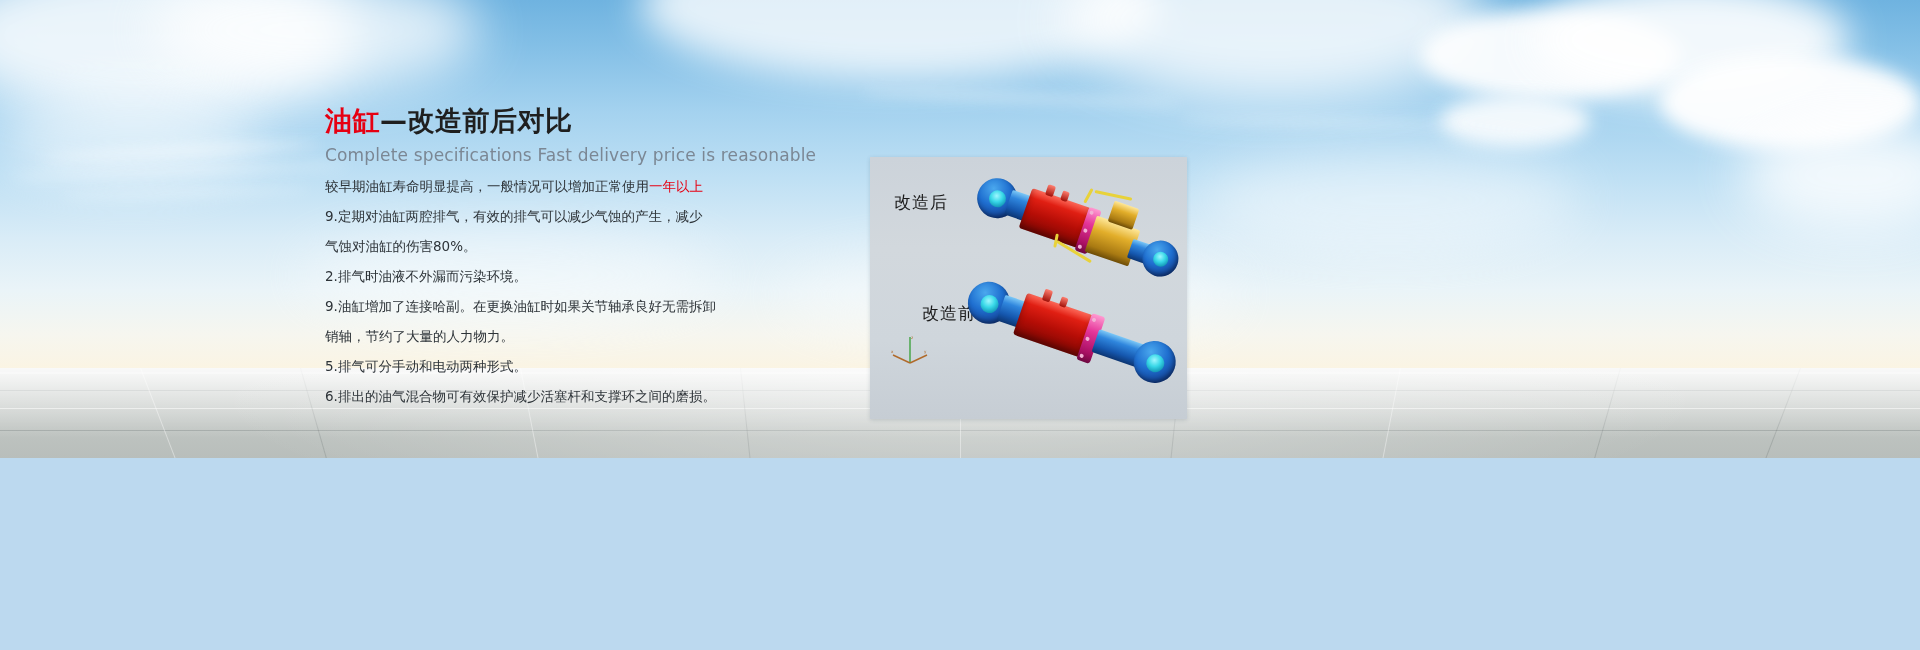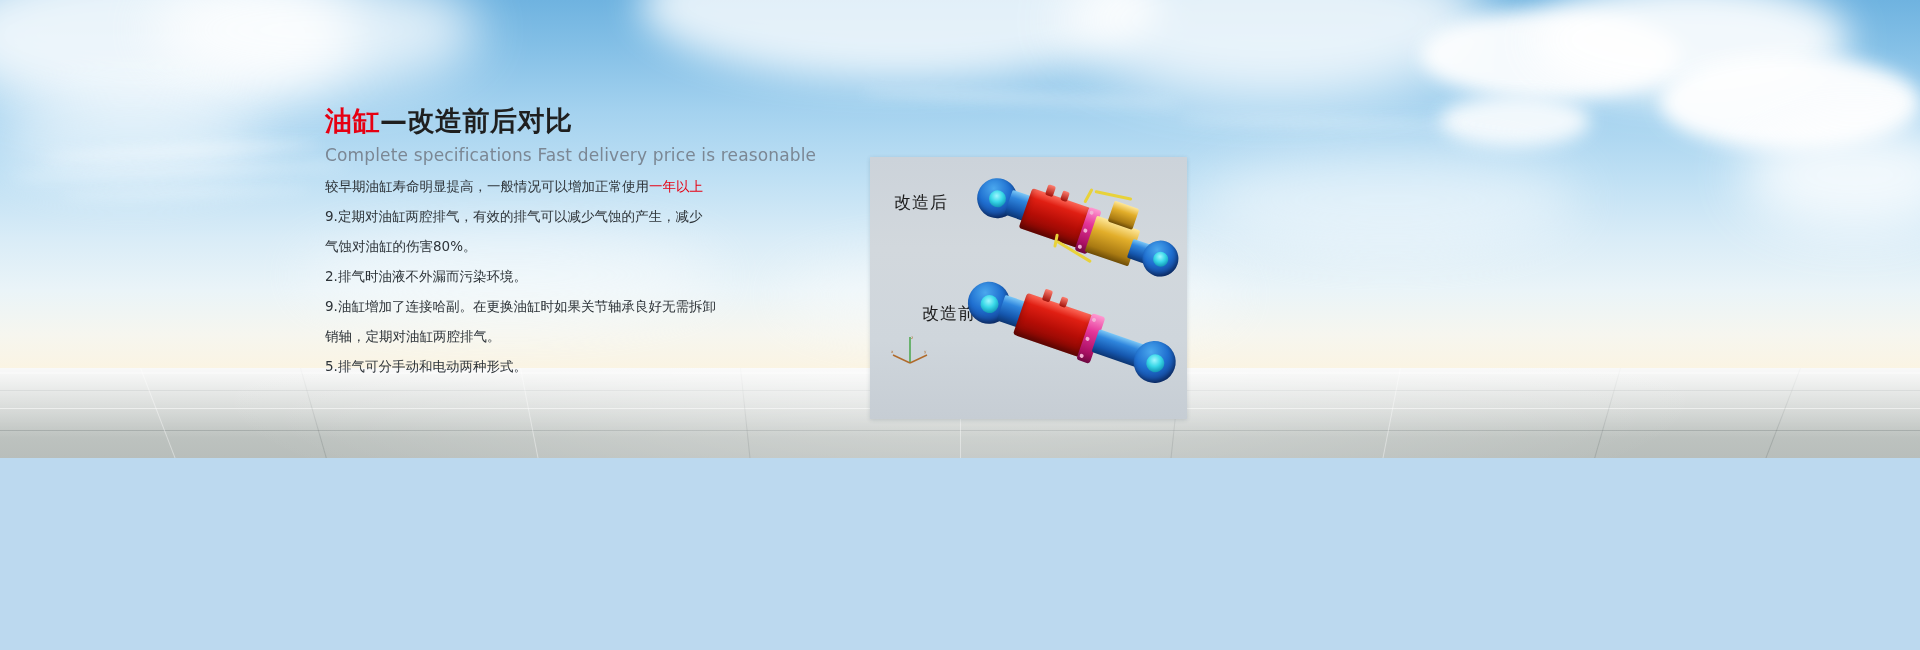--- a/index.html
+++ b/index.html
@@ -180,22 +180,23 @@
   <div class="copy">
     <h1 class="title"><span class="hl">油缸</span><span>—改造前后对比</span></h1>
     <p class="subtitle">Complete specifications Fast delivery price is reasonable</p>
 
     <div class="body">
       <p><span>较早期油缸寿命明显提高，一般情况可以增加正常使用</span><span class="hl">一年以上</span></p>
       <p>9.定期对油缸两腔排气，有效的排气可以减少气蚀的产生，减少</p>
       <p>气蚀对油缸的伤害80%。</p>
       <p>2.排气时油液不外漏而污染环境。</p>
       <p>9.油缸增加了连接哈副。在更换油缸时如果关节轴承良好无需拆卸</p>
-      <p>销轴，定期对油缸两腔排气。</p>
+      <p>销轴，节约了大量的人力物力。</p>
       <p>5.排气可分手动和电动两种形式。</p>
+      <p>6.排出的油气混合物可有效保护减少活塞杆和支撑环之间的磨损。</p>
     </div>
   </div>
 
   <div class="panel">
 
     <div class="lbl lbl-after">改造后</div>
     <div class="lbl lbl-before">改造前</div>
 
     <svg class="axis" viewBox="0 0 40 36">
       <line x1="20" y1="30" x2="20" y2="4" stroke="#3fa33f" stroke-width="1.4"></line>

